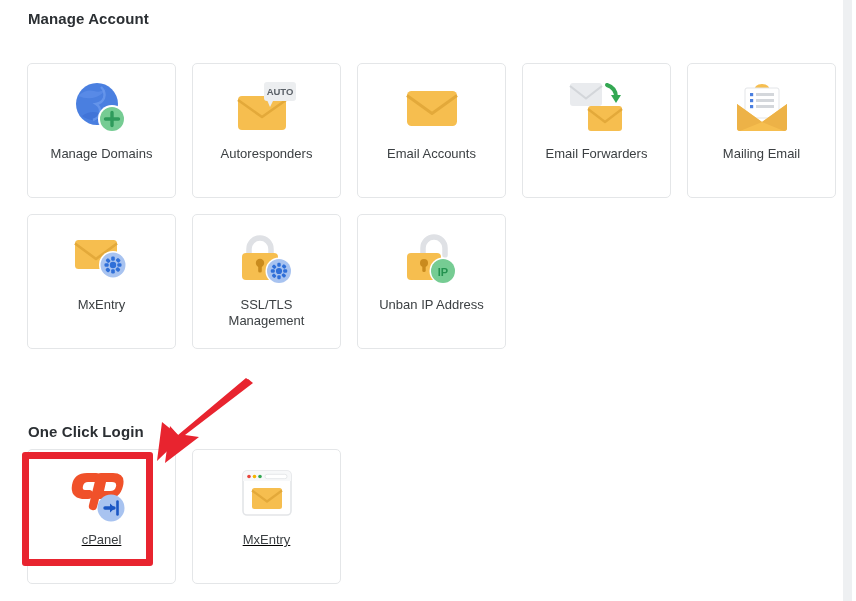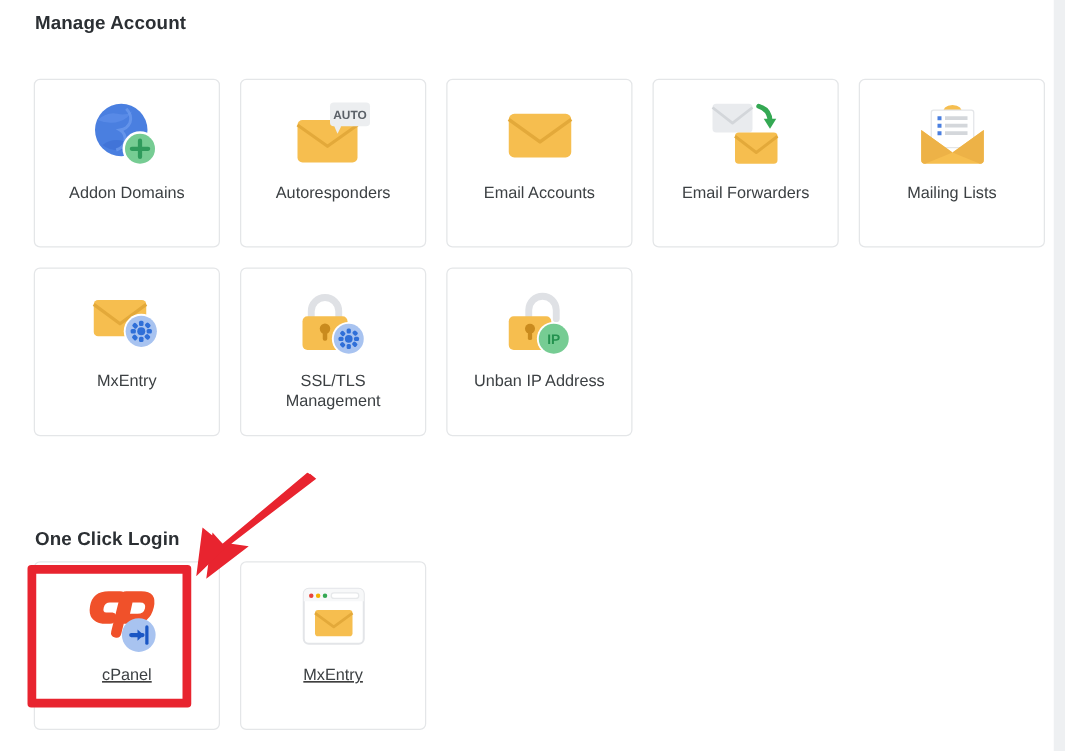--- a/index.html
+++ b/index.html
@@ -115,21 +115,21 @@
           <svg width="62" height="60" viewBox="0 0 62 60">
             <circle cx="26" cy="26" r="21" fill="#4a7fe0"></circle>
             <path d="M7 18 q10 4 18 1 q6 -2 10 -8 q-6 4 -12 2 q-8 -2 -16 5 z" fill="#5a8ce8" opacity="0.85"></path>
             <path d="M11 38 q8 -6 17 -3 q8 3 13 -3 q-3 9 -13 10 q-11 1 -17 -4 z" fill="#3f72d6" opacity="0.8"></path>
             <path d="M30 9 q5 5 3 11 q-2 5 -8 6 q5 3 4 9 q-1 5 -7 7" fill="none" stroke="#6d9bee" stroke-width="2.4" opacity="0.75"></path>
             <circle cx="41" cy="41" r="14" fill="#ffffff"></circle>
             <circle cx="41" cy="41" r="12" fill="#76cc93"></circle>
             <path d="M41 34.5 v13 M34.5 41 h13" stroke="#2f9b5c" stroke-width="3.4" stroke-linecap="round"></path>
           </svg>
         </div>
-        <div class="tile-label">Addon Domains</div>
+        <div class="tile-label">Manage Domains</div>
       </div>
 
       <div class="tile">
         <div class="icon-wrap">
           <svg width="66" height="60" viewBox="0 0 66 60">
             <rect x="4" y="18" width="48" height="34" rx="4" fill="#f6be4f"></rect>
             <path d="M4 22 L28 39 L52 22" fill="none" stroke="#e3a93a" stroke-width="2.6" stroke-linejoin="round"></path>
             <rect x="30" y="4" width="32" height="19" rx="3" fill="#eceef0"></rect>
             <path d="M33 22 L39 23 L36 29 Z" fill="#eceef0"></path>
             <text x="46" y="17" font-family="Liberation Sans, sans-serif" font-size="9.5" font-weight="bold" fill="#5b6168" text-anchor="middle">AUTO</text>
@@ -171,21 +171,21 @@
             <rect x="19" y="21" width="3.2" height="3.2" fill="#4a7fe0"></rect>
             <rect x="19" y="27" width="3.2" height="3.2" fill="#4a7fe0"></rect>
             <rect x="25" y="15" width="18" height="3" fill="#d4d7db"></rect>
             <rect x="25" y="21" width="18" height="3" fill="#d4d7db"></rect>
             <rect x="25" y="27" width="18" height="3" fill="#d4d7db"></rect>
             <path d="M6 26 L31 44 L56 26 L56 50 a3 3 0 0 1 -3 3 L9 53 a3 3 0 0 1 -3 -3 Z" fill="#f6be4f"></path>
             <path d="M6 26 L6 50 a3 3 0 0 0 3 3 L31 44 Z" fill="#edb247"></path>
             <path d="M56 26 L56 50 a3 3 0 0 1 -3 3 L31 44 Z" fill="#edb247"></path>
           </svg>
         </div>
-        <div class="tile-label">Mailing Lists</div>
+        <div class="tile-label">Mailing Email</div>
       </div>
 
       <div class="tile">
         <div class="icon-wrap">
           <svg width="62" height="58" viewBox="0 0 62 58">
             <rect x="4" y="10" width="42" height="29" rx="3.5" fill="#f6be4f"></rect>
             <path d="M4 13.5 L25 29 L46 13.5" fill="none" stroke="#e3a93a" stroke-width="2.6" stroke-linejoin="round"></path>
             <circle cx="42" cy="35" r="14" fill="#ffffff"></circle>
             <circle cx="42" cy="35" r="12.5" fill="#a8c3f0"></circle>
             <g fill="#2f6fd8">

